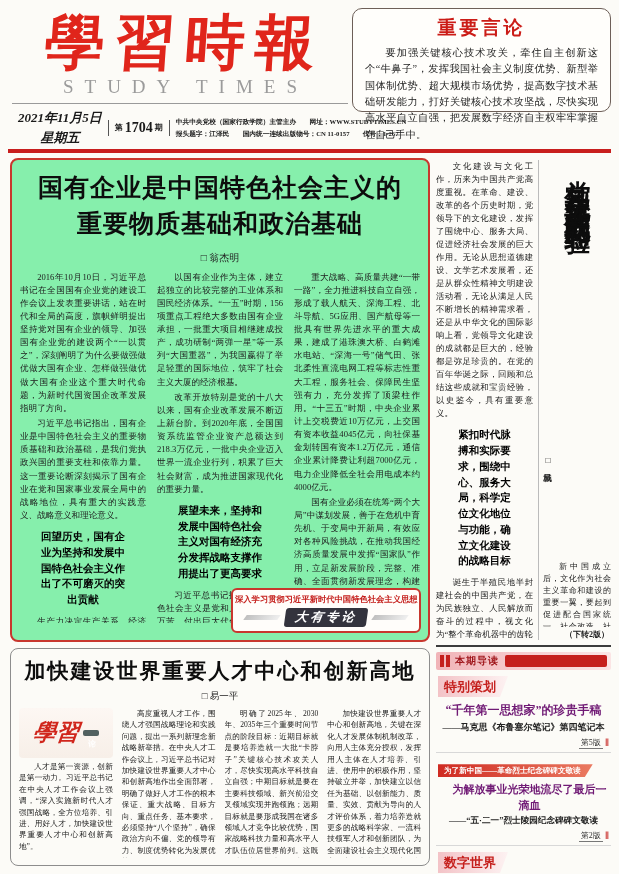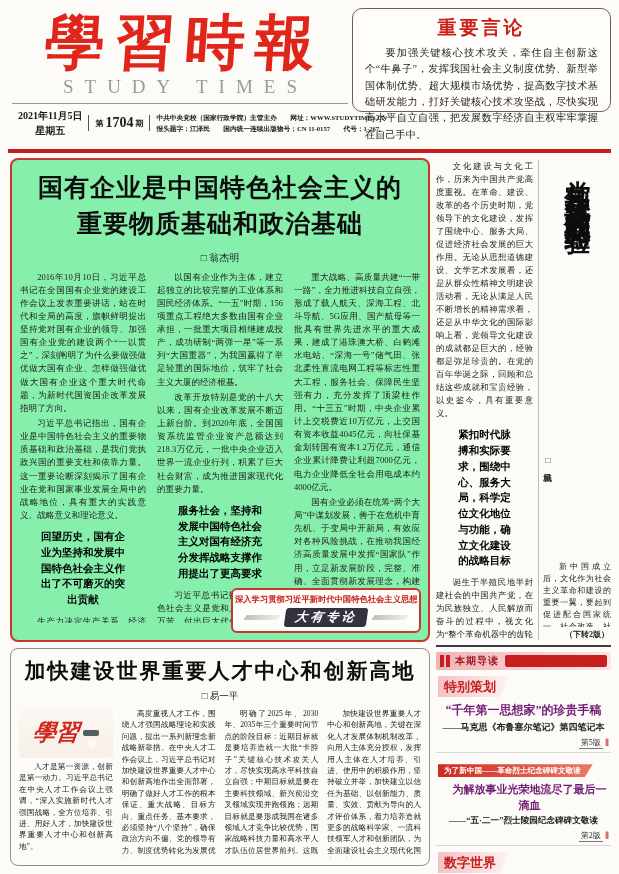--- a/index.html
+++ b/index.html
@@ -6,21 +6,21 @@
   .page{position:relative;width:619px;height:874px;background:#fcfbf7;overflow:hidden;
         font-family:"Liberation Serif","DejaVu Serif",serif;color:#1a1a1a;}
   .page *{box-sizing:border-box;}
 
   
   .mast-left{position:absolute;left:12px;top:4px;width:336px;height:142px;}
   .mast-title{text-align:center;font-size:60px;font-weight:bold;color:#e0251b;
               line-height:1.3;letter-spacing:10px;text-indent:10px;transform:skewX(-4deg);}
   .mast-sub{text-align:center;color:#9b9b9b;font-size:19px;letter-spacing:11px;text-indent:11px;margin-top:-6px;}
   .info-bar{margin-top:5px;border-top:1px solid #9a9a9a;padding-top:4px;display:flex;align-items:center;gap:6px;}
-  .date-block{font-size:10px;font-weight:bold;text-align:center;line-height:1.5;white-space:nowrap;}
+  .date-block{font-size:13px;font-weight:bold;text-align:center;line-height:1.5;white-space:nowrap;font-style:italic;}
   .issue{display:flex;align-items:center;gap:2px;padding:0 6px;border-left:1px solid #555;border-right:1px solid #555;font-weight:bold;white-space:nowrap;}
   .issue .no{font-size:14px;}
   .issue .zh{font-size:8px;}
   .pub{font-size:6.7px;font-weight:bold;line-height:1.7;white-space:nowrap;}
   .red-rule{position:absolute;left:8px;right:8px;top:149px;height:4px;background:#c81e1e;}
 
   
   .quote-box{position:absolute;left:352px;top:8px;width:259px;height:104px;border:1.5px solid #6d5f58;
              border-radius:10px;padding:5px 12px 4px;background:#fffefb;}
   .quote-box h2{color:#cb1c17;font-size:19px;text-align:center;margin:1px 0 4px;letter-spacing:3px;font-weight:bold;}
@@ -134,21 +134,21 @@
     <div class="lead-cols">
       <div class="col">
           <p class="blk-p">2016年10月10日，习近平总书记在全国国有企业党的建设工作会议上发表重要讲话，站在时代和全局的高度，旗帜鲜明提出坚持党对国有企业的领导、加强国有企业党的建设两个“一以贯之”，深刻阐明了为什么要做强做优做大国有企业、怎样做强做优做大国有企业这个重大时代命题，为新时代国资国企改革发展指明了方向。</p>
           <p class="blk-p">习近平总书记指出，国有企业是中国特色社会主义的重要物质基础和政治基础，是我们党执政兴国的重要支柱和依靠力量。这一重要论断深刻揭示了国有企业在党和国家事业发展全局中的战略地位，具有重大的实践意义、战略意义和理论意义。</p>
           <h5 class="blk-h">回望历史，国有企业为坚持和发展中国特色社会主义作出了不可磨灭的突出贡献</h5>
           <p class="blk-p">生产力决定生产关系，经济基础决定上层建筑。国有企业自诞生之日起就同党和国家事业紧密相连，为建立、巩固和发展中国特色社会主义提供了重要物质基础和政治保障。</p>
         </div>
       <div class="col">
           <p class="blk-p">以国有企业作为主体，建立起独立的比较完整的工业体系和国民经济体系。“一五”时期，156项重点工程绝大多数由国有企业承担，一批重大项目相继建成投产，成功研制“两弹一星”等一系列“大国重器”，为我国赢得了举足轻重的国际地位，筑牢了社会主义大厦的经济根基。</p>
           <p class="blk-p">改革开放特别是党的十八大以来，国有企业改革发展不断迈上新台阶。到2020年底，全国国资系统监管企业资产总额达到218.3万亿元，一批中央企业迈入世界一流企业行列，积累了巨大社会财富，成为推进国家现代化的重要力量。</p>
-          <h5 class="blk-h">服务社会，坚持和发展中国特色社会主义对国有经济充分发挥战略支撑作用提出了更高要求</h5>
+          <h5 class="blk-h">展望未来，坚持和发展中国特色社会主义对国有经济充分发挥战略支撑作用提出了更高要求</h5>
           <p class="blk-p">习近平总书记指出，中国特色社会主义是党和人民历经千辛万苦、付出巨大代价取得的根本成就，是实现中华民族伟大复兴的必由之路。坚持和发展新时代中国特色社会主义，保障改善民生、应对风险挑战，</p>
         </div>
       <div class="col">
           <p class="blk-p">重大战略、高质量共建“一带一路”，全力推进科技自立自强，形成了载人航天、深海工程、北斗导航、5G应用、国产航母等一批具有世界先进水平的重大成果，建成了港珠澳大桥、白鹤滩水电站、“深海一号”储气田、张北柔性直流电网工程等标志性重大工程，服务社会、保障民生坚强有力，充分发挥了顶梁柱作用。“十三五”时期，中央企业累计上交税费近10万亿元，上交国有资本收益4045亿元，向社保基金划转国有资本1.2万亿元，通信企业累计降费让利超7000亿元，电力企业降低全社会用电成本约4000亿元。</p>
           <p class="blk-p">国有企业必须在统筹“两个大局”中谋划发展，善于在危机中育先机、于变局中开新局，有效应对各种风险挑战，在推动我国经济高质量发展中发挥“国家队”作用，立足新发展阶段，完整、准确、全面贯彻新发展理念，构建新发展格局，推动高质量发展，更好发挥国有经济战略支撑作用。</p>
         </div>
     </div>
     <div class="banner">
       <div class="banner-line">深入学习贯彻习近平新时代中国特色社会主义思想</div>
       <div class="stamp-row">

